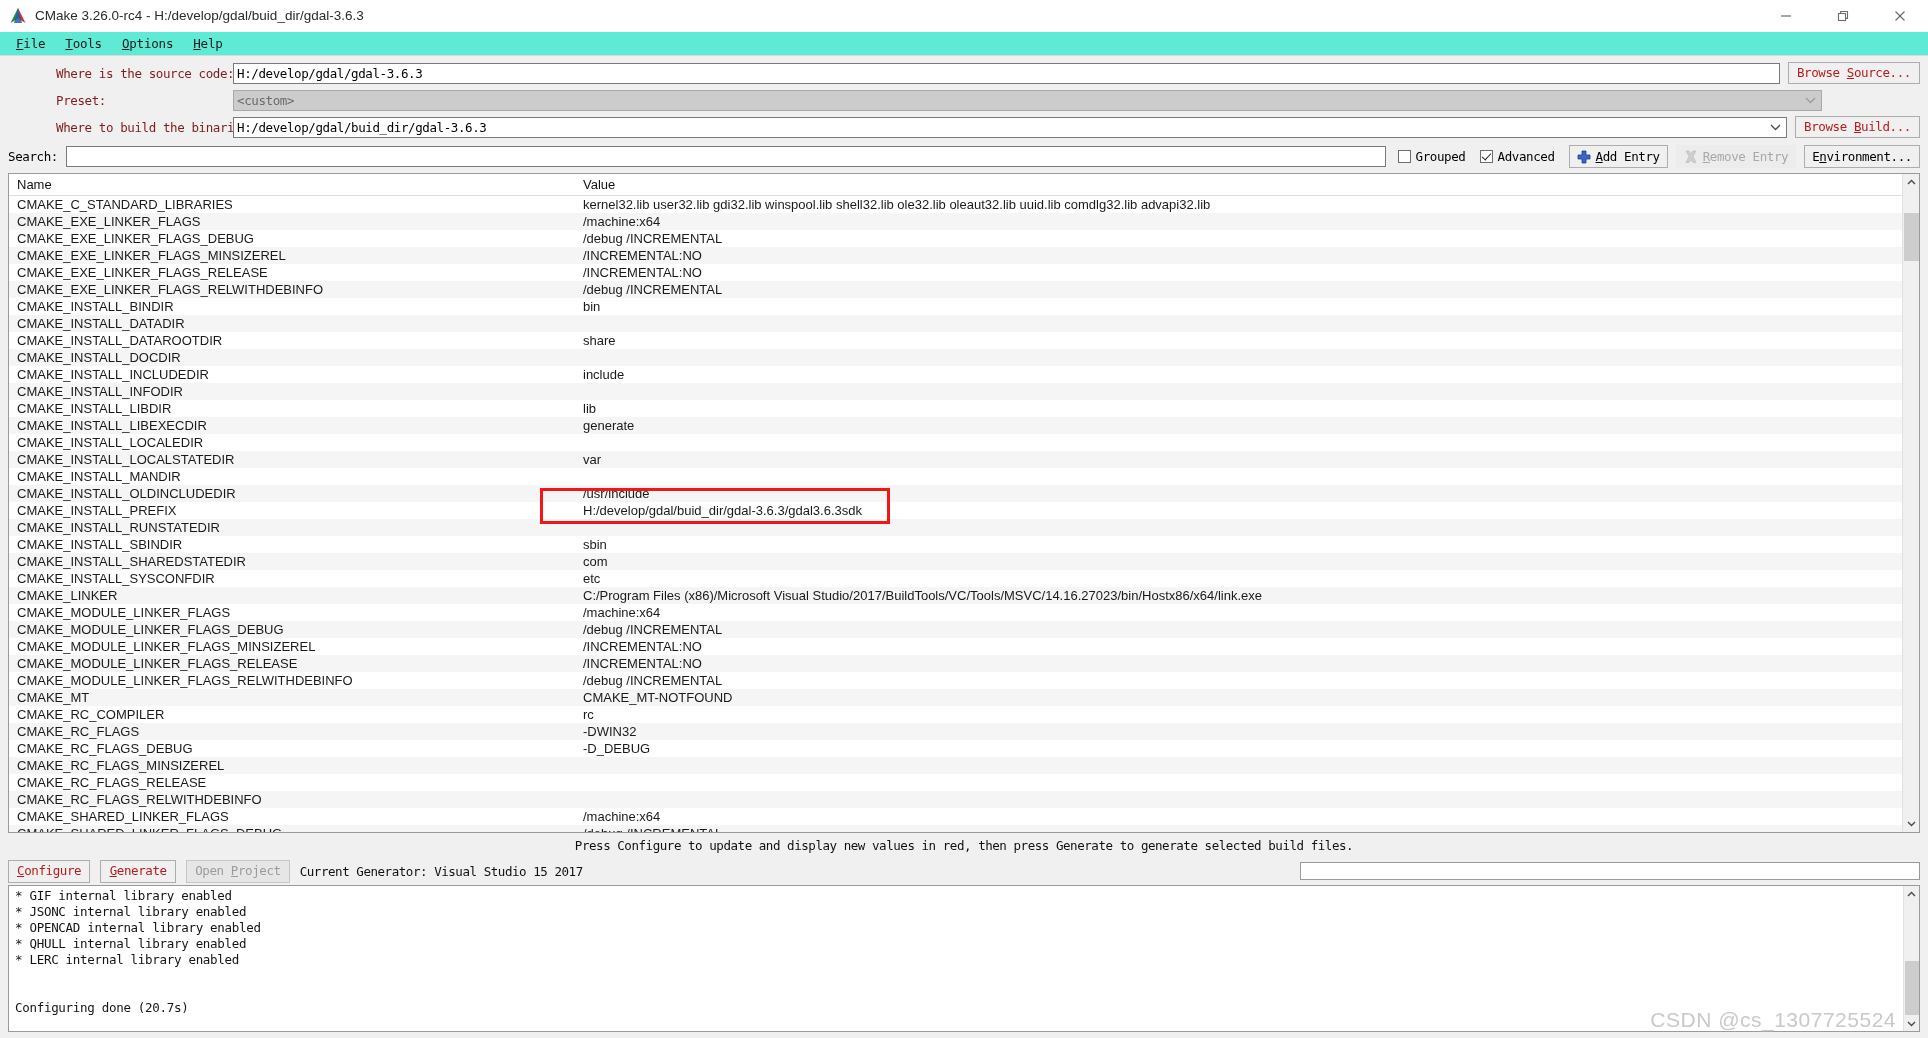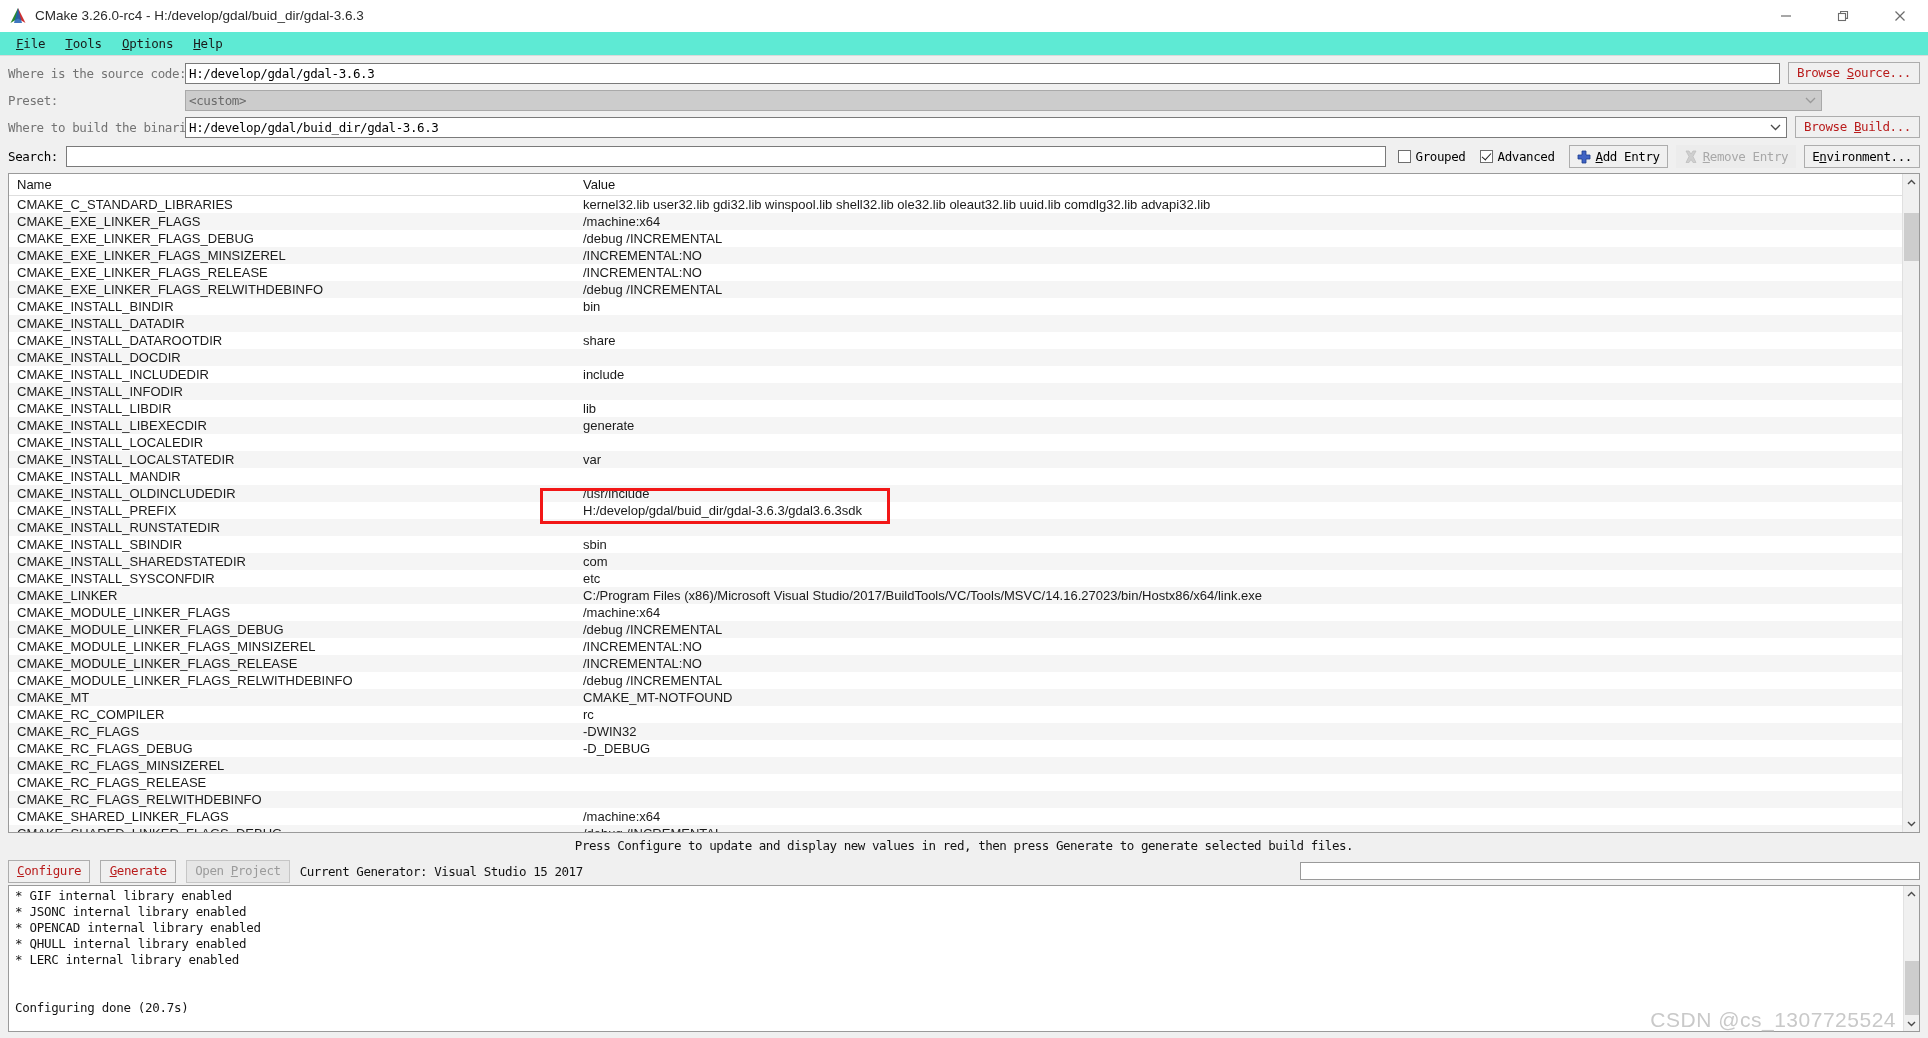--- a/index.html
+++ b/index.html
@@ -79,26 +79,27 @@
     flex: 0 0 auto;
   }
   .form-row {
     display: flex;
     align-items: center;
     height: 22px;
     margin-bottom: 5px;
   }
   .form-label {
     font-size: 12.5px;
-    color: #737373;
+    color: #7f1d1d;
     font-family: "DejaVu Sans Mono", monospace;
     letter-spacing: -0.4px;
     white-space: nowrap;
     width: 177px;
     flex: 0 0 177px;
+    margin-left: 48px;
   }
   .text-input {
     flex: 1 1 auto;
     height: 21px;
     background: #ffffff;
     border: 1px solid #7a7a7a;
     font-size: 12.5px;
     font-family: "DejaVu Sans Mono", monospace;
     letter-spacing: -0.4px;
     padding: 0 3px;

